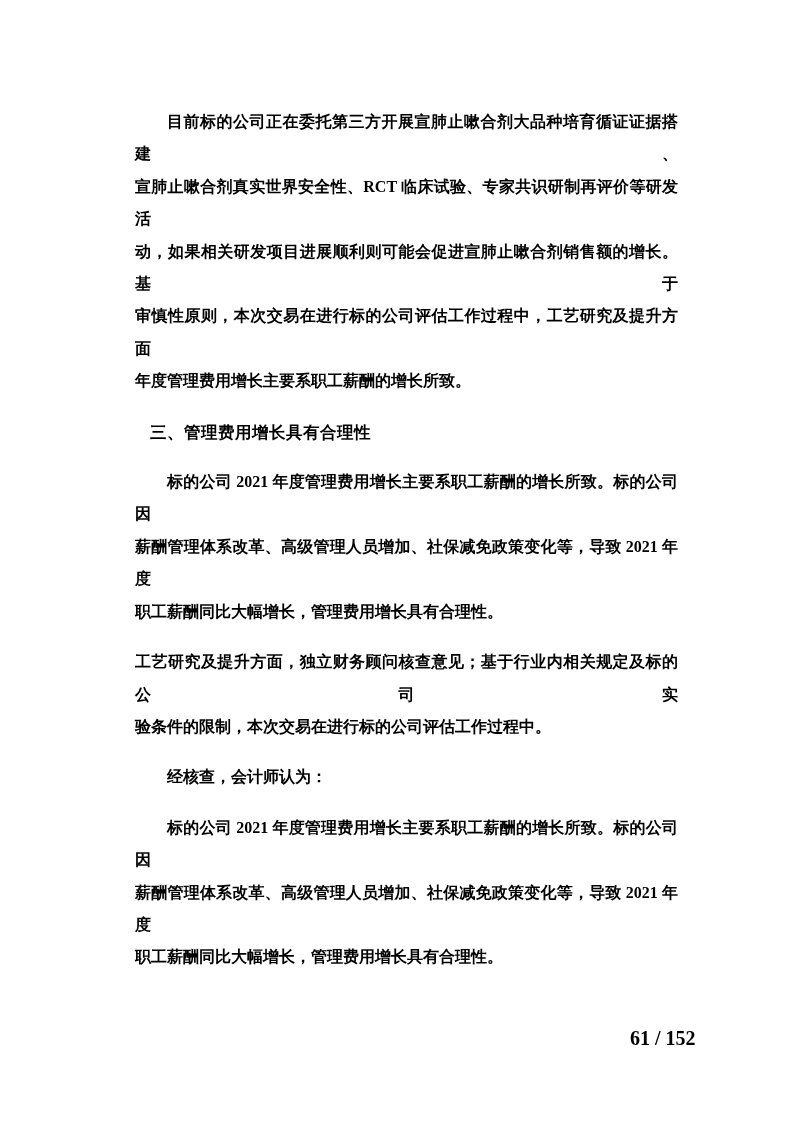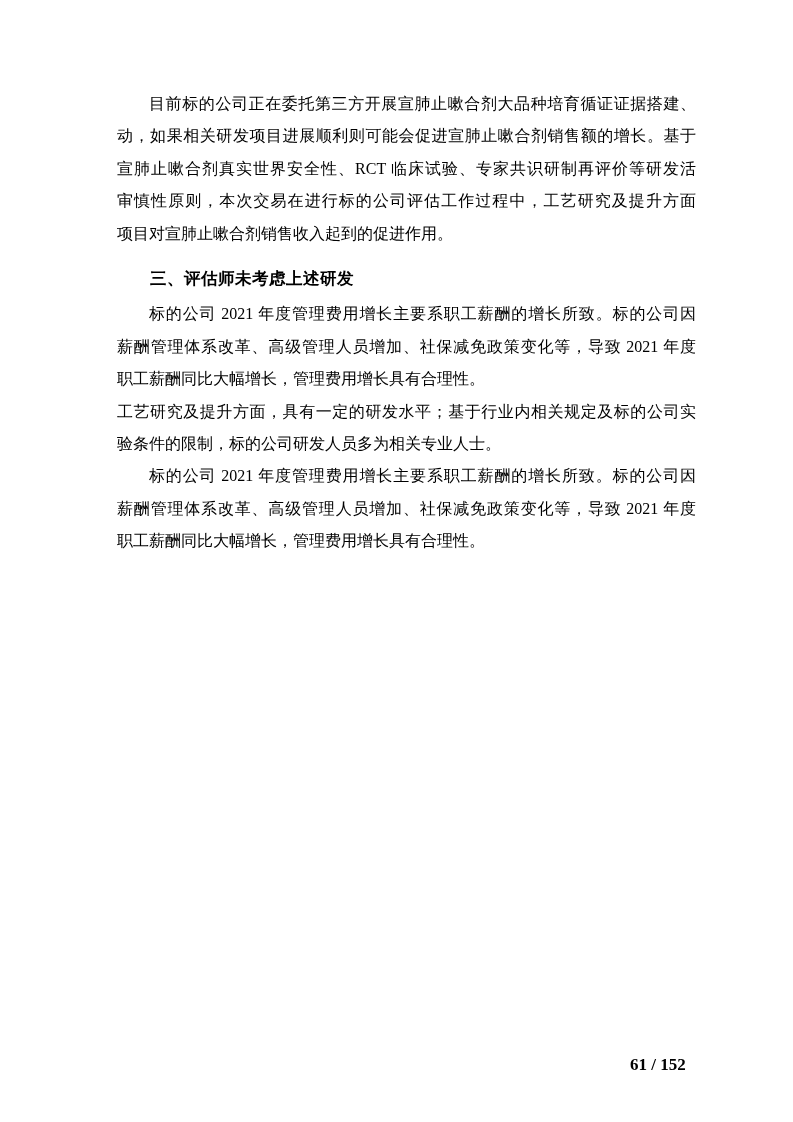--- a/index.html
+++ b/index.html
@@ -19,21 +19,22 @@
     overflow: hidden;
     margin: 0 auto;
   }
   .content {
     position: absolute;
     top: 88px;
     left: 117px;
     width: 579px;
   }
   .para {
-    margin: 0;
+    margin: 18px;
+    font-weight: bold;
   }
   .line {
     text-align: justify;
     text-align-last: justify;
     white-space: normal;
   }
   .line.last {
     text-align-last: left;
   }
   .line.first {
@@ -43,51 +44,54 @@
     font-family: "Liberation Sans", "DejaVu Sans", sans-serif;
     font-weight: bold;
     font-size: 16.5px;
     line-height: 32.4px;
     text-indent: 2em;
     margin: 12px 0 4px 0;
     letter-spacing: 0.5px;
   }
   .footer-page-number {
     position: absolute;
-    top: 1056px;
+    top: 1030px;
     left: 630px;
     width: 70px;
     font-family: "Liberation Serif", "DejaVu Serif", serif;
     font-weight: bold;
-    font-size: 17px;
+    font-size: 20px;
     line-height: 17px;
     color: #000000;
   }
 </style>
 </head>
 <body>
 
 <div class="page">
   <div class="content">
       <div class="para">
         <div class="line first">目前标的公司正在委托第三方开展宣肺止嗽合剂大品种培育循证证据搭建、</div>
+        <div class="line">宣肺止嗽合剂真实世界安全性、RCT 临床试验、专家共识研制再评价等研发活</div>
         <div class="line">动，如果相关研发项目进展顺利则可能会促进宣肺止嗽合剂销售额的增长。基于</div>
-        <div class="line">宣肺止嗽合剂真实世界安全性、RCT 临床试验、专家共识研制再评价等研发活</div>
         <div class="line">审慎性原则，本次交易在进行标的公司评估工作过程中，工艺研究及提升方面</div>
-        <div class="line last">项目对宣肺止嗽合剂销售收入起到的促进作用。</div>
+        <div class="line last">年度管理费用增长主要系职工薪酬的增长所致。</div>
       </div>
-      <div class="heading">三、评估师未考虑上述研发</div>
+      <div class="heading">三、管理费用增长具有合理性</div>
       <div class="para">
         <div class="line first">标的公司 2021 年度管理费用增长主要系职工薪酬的增长所致。标的公司因</div>
         <div class="line">薪酬管理体系改革、高级管理人员增加、社保减免政策变化等，导致 2021 年度</div>
         <div class="line last">职工薪酬同比大幅增长，管理费用增长具有合理性。</div>
       </div>
       <div class="para">
-        <div class="line">工艺研究及提升方面，具有一定的研发水平；基于行业内相关规定及标的公司实</div>
-        <div class="line last">验条件的限制，标的公司研发人员多为相关专业人士。</div>
+        <div class="line">工艺研究及提升方面，独立财务顾问核查意见；基于行业内相关规定及标的公司实</div>
+        <div class="line last">验条件的限制，本次交易在进行标的公司评估工作过程中。</div>
+      </div>
+      <div class="para">
+        <div class="line first last">经核查，会计师认为：</div>
       </div>
       <div class="para">
         <div class="line first">标的公司 2021 年度管理费用增长主要系职工薪酬的增长所致。标的公司因</div>
         <div class="line">薪酬管理体系改革、高级管理人员增加、社保减免政策变化等，导致 2021 年度</div>
         <div class="line last">职工薪酬同比大幅增长，管理费用增长具有合理性。</div>
       </div>
     </div>
   <div class="footer-page-number">61 / 152</div>
 </div>
 

